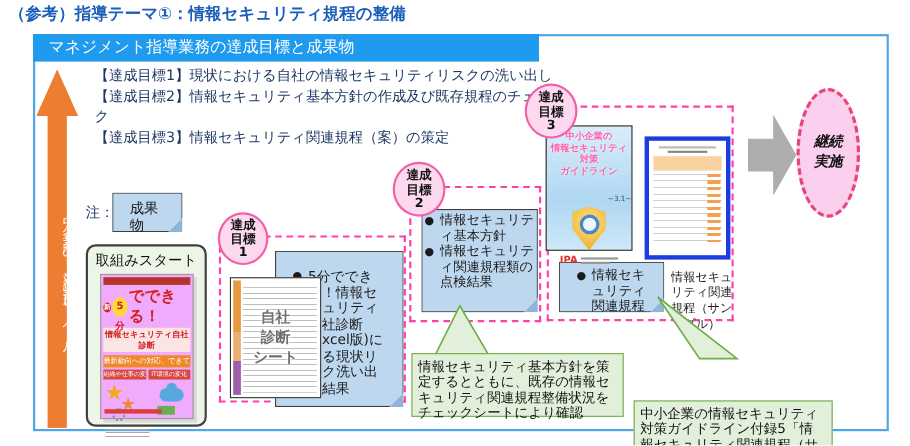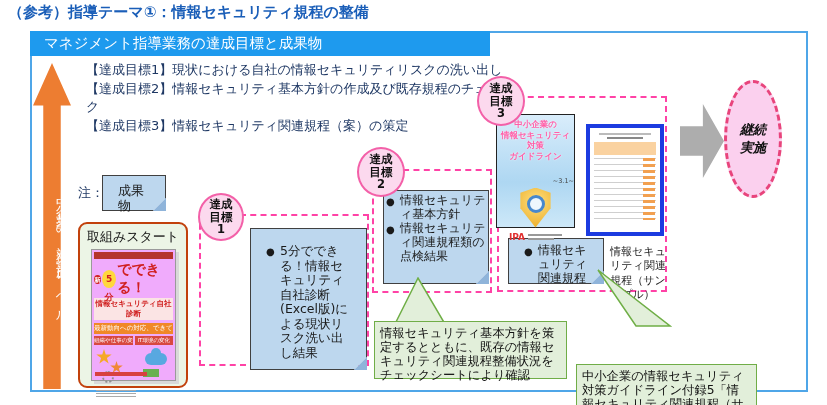--- a/index.html
+++ b/index.html
@@ -28,21 +28,21 @@
   .legend-prefix { left:78px; top:184px; font-size:13px; color:#1f3864; z-index:4; }
   .sticky { z-index:4; }
   .sticky .paper { position:absolute; inset:0; background:#bdd7ee; border:1.5px solid #404040;
     clip-path:polygon(0 0,100% 0,100% calc(100% - 13px),calc(100% - 13px) 100%,0 100%); }
   .sticky .fold { position:absolute; right:0; bottom:0; width:13px; height:13px; background:#8fb4da;
     clip-path:polygon(0 100%,100% 0,100% 100%); }
   .sticky .txt { position:relative; font-size:12.5px; line-height:1.16; padding:16px; display:flex; gap:2px; }
   .sticky .bullet { flex:0 0 12px; font-size:10px; padding-top:2px; }
 
   
-  .start-box { left:78px; top:222px; width:110px; height:166px; background:#ecf5e6; border:2px solid #c2410c;
+  .start-box { left:78px; top:222px; width:110px; height:166px; background:#ecf5e6; border:2px solid #404040;
     border-radius:9px; z-index:3; }
   .start-title { position:absolute; top:4px; width:100%; text-align:center; font-size:13px; color:#111; }
   .pamphlet { position:absolute; left:11px; top:25px; width:85px; height:132px; background:#f0abfc;
     border:1px solid #9a9a9a; box-shadow:3px 3px 0 #d9d9d9; padding:2px; font-weight:bold; }
   .pam-topbar { height:7px; background:#b5342c; margin-bottom:2px; }
   .pam-titlerow { display:flex; align-items:center; justify-content:center; gap:1px; }
   .pam-new { background:#d02020; color:#fff; font-size:6px; border-radius:50%; width:9px; height:9px;
     line-height:9px; text-align:center; }
   .pam-min { background:#ffd83c; color:#d02020; font-size:9px; border-radius:50%; width:18px; height:18px;
     line-height:18px; text-align:center; }
@@ -185,20 +185,29 @@
 
   <div class="abs dashedbox" style="left:199px;top:214px;width:170px;height:152px;"></div>
   <div class="abs sticky" style="left:250px;top:228px;width:117px;height:142px;">
     <div class="paper"></div>
     <div class="fold"></div>
     <div class="txt">
       <span class="bullet">●</span>
       <span>5分でできる！情報セキュリティ自社診断(Excel版)による現状リスク洗い出し結果</span>
     </div>
   </div>
+  <div class="abs sheet">
+    <div class="strip"></div>
+    <div class="lines"></div>
+    <div class="lbl">
+      <span>自社</span>
+      <span>診断</span>
+      <span>シート</span>
+    </div>
+  </div>
   <div class="abs gcircle" style="left:198px;top:193px;width:46px;height:48px;">
     <span>達成</span>
     <span>目標</span>
     <span>1</span>
   </div>
 
   <div class="abs dashedbox" style="left:372px;top:169px;width:120px;height:124px;"></div>
   <div class="abs sticky" style="left:383px;top:190px;width:106px;height:94px;">
     <div class="paper"></div>
     <div class="fold"></div>

